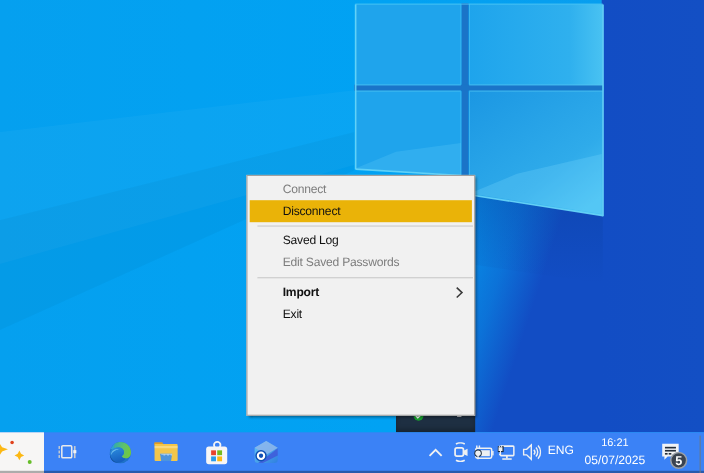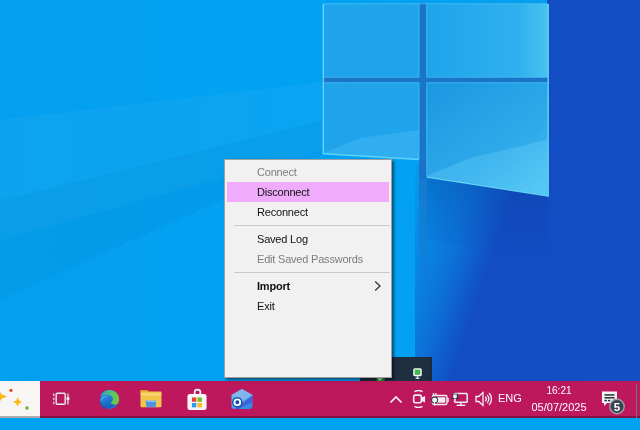--- a/index.html
+++ b/index.html
@@ -4,30 +4,30 @@
 <style>
   html,body{margin:0;padding:0;}
   body{width:640px;height:430px;overflow:hidden;position:relative;
        font-family:"Liberation Sans",sans-serif;background:#01a2f2;}
   #wall{position:absolute;left:0;top:0;width:640px;height:393px;}
   
   #popup{position:absolute;left:360px;top:357px;width:72px;height:36px;background:#1e2f42;z-index:3;box-shadow:inset 0 -3px 4px rgba(0,0,0,0.25);}
   #pic1{position:absolute;left:413px;top:368px;width:9px;height:11px;z-index:3;}
   #pic2{position:absolute;left:375px;top:374px;width:11px;height:10px;z-index:3;}
   
-  #menu{position:absolute;left:224px;top:159px;width:168px;height:219px;box-sizing:border-box;
+  #menu{position:absolute;left:224px;top:159px;width:208px;height:219px;box-sizing:border-box;
         background:#f1f1f1;border:1px solid #a0a0a0;padding:2px 0;z-index:5;
         box-shadow:2px 2px 2.5px rgba(0,0,0,0.5);font-size:11px;letter-spacing:-0.2px;color:#111;}
   .mi{height:20px;line-height:20px;padding-left:32px;white-space:nowrap;}
   .dis{color:#7d7d7d;}
-  .hl{background:#f0abfc;margin:0 2px;padding-left:30px;}
+  .hl{background:#eab308;margin:0 2px;padding-left:30px;}
   .sep{height:1px;background:#c9c9c9;margin:3px 1px 3px 9px;}
   .arrow{position:absolute;right:9px;top:0;}
   
-  #bar{position:absolute;left:0;top:381px;width:640px;height:37px;background:#be185d;z-index:4;}
+  #bar{position:absolute;left:0;top:393px;width:640px;height:37px;background:#3b82f6;z-index:4;}
   #bar .ic{position:absolute;}
   #search{position:absolute;left:0;top:0;width:40px;height:37px;background:#f7f6f5;overflow:hidden;}
   .trayTxt{position:absolute;color:#fff;font-size:12px;}
 </style>
 </head>
 <body>
 <svg id="wall" width="640" height="393" viewBox="0 0 640 393">
   <defs>
     <linearGradient id="bg" x1="0" y1="0" x2="1" y2="0">
       <stop offset="0" stop-color="#05a0ef"></stop>
@@ -113,21 +113,20 @@
 <svg id="pic1" width="9" height="11" viewBox="0 0 9 11">
   <rect x="0.2" y="0.2" width="8.6" height="8.1" rx="1.6" fill="#f4f4f4"></rect>
   <rect x="1.7" y="1.7" width="5.6" height="5.1" fill="#3cb64d"></rect>
   <rect x="3.7" y="8.3" width="1.6" height="1.7" fill="#ececec"></rect>
   <rect x="2.5" y="9.8" width="4" height="1.1" fill="#ececec"></rect>
 </svg>
 
 <div id="menu">
   <div class="mi dis">Connect</div>
   <div class="mi hl">Disconnect</div>
-  <div class="mi">Reconnect</div>
   <div class="sep"></div>
   <div class="mi">Saved Log</div>
   <div class="mi dis">Edit Saved Passwords</div>
   <div class="sep"></div>
   <div class="mi" style="position:relative;font-weight:bold;">Import
     <svg class="arrow" width="8" height="20" viewBox="0 0 8 20">
         <path d="M1.2 5.5 L6 10 L1.2 14.5" stroke="#3a3a3a" stroke-width="1.4" fill="none"></path>
       </svg>
   </div>
   <div class="mi">Exit</div>

